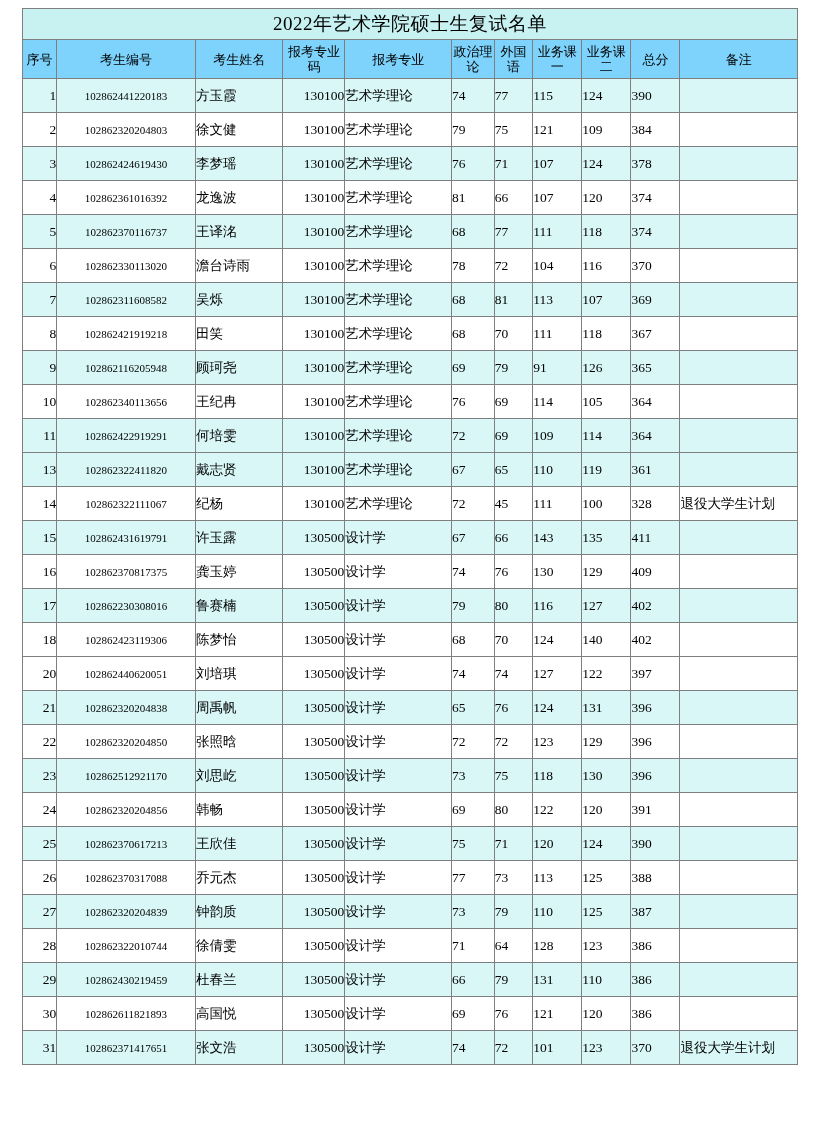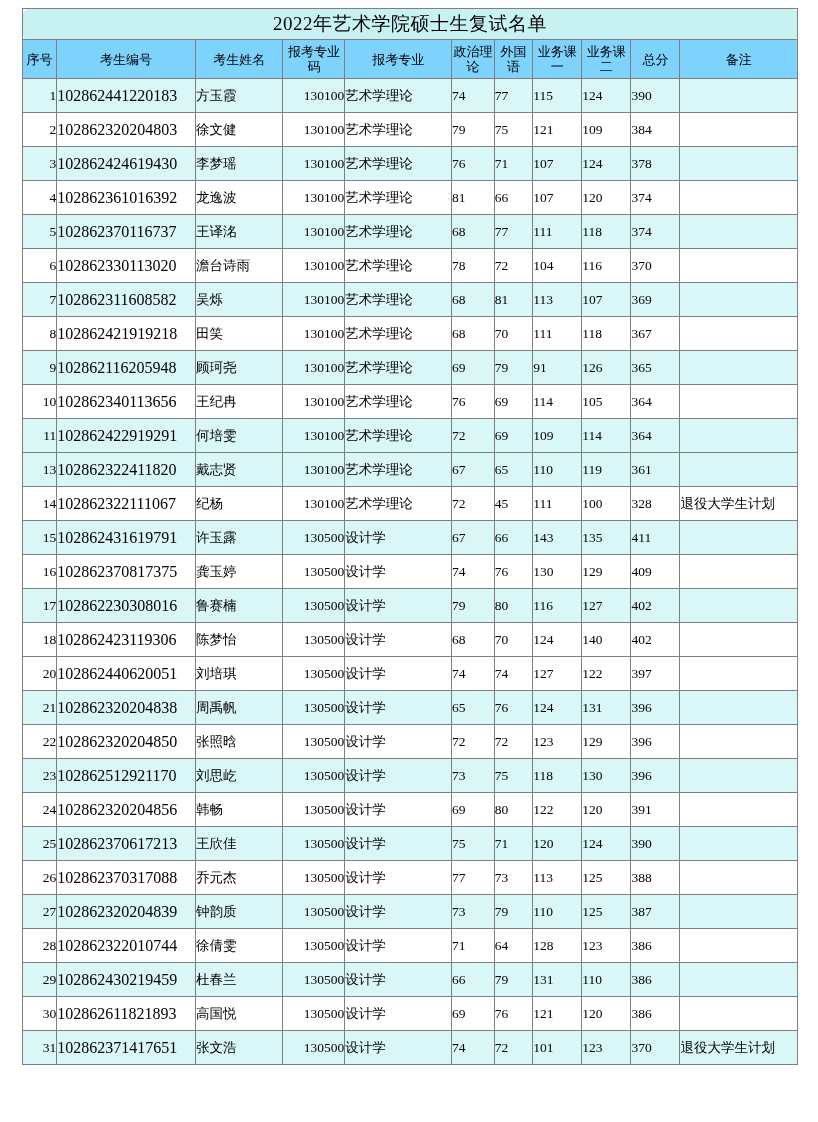--- a/index.html
+++ b/index.html
@@ -30,21 +30,20 @@
     font-weight: normal;
   }
   .title-cell {
     background: #c8f2f2;
     text-align: center;
     font-size: 19px;
     font-weight: bold;
     height: 30px;
     letter-spacing: 0.5px;
     font-family: "Liberation Serif", "DejaVu Serif", serif;
-    border-radius: 6px;
   }
   .hdr td {
     background: #7dd3fc;
     text-align: center;
     font-size: 13px;
     line-height: 15px;
     height: 38px;
     vertical-align: middle;
   }
   tbody tr td {
@@ -52,21 +51,21 @@
     font-size: 13.5px;
     vertical-align: middle;
   }
   tbody tr.alt td {
     background: #d9f7f7;
   }
   tbody tr.plain td {
     background: #ffffff;
   }
   .c-num { text-align: right; padding-right: 5px; }
-  .c-id  { text-align: left; padding-left: 3px; font-size: 16px; margin-top: 12px;}
+  .c-id  { text-align: center; padding-left: 3px; font-size: 11px; margin-top: 12px;}
   .c-name { text-align: left; padding-left: 10px; }
   .c-code { text-align: right; padding-left: 8px; }
   .c-major { text-align: left; padding-left: 8px; font-family: Liberation Serif, serif; }
   .c-score { text-align: left; padding-left: 7px; }
   .c-remark { text-align: left; padding-left: 8px; }
   .w-seq    { width: 32px; }
   .w-id     { width: 130px; }
   .w-name   { width: 82px; }
   .w-code   { width: 58px; }
   .w-major  { width: 100px; }

